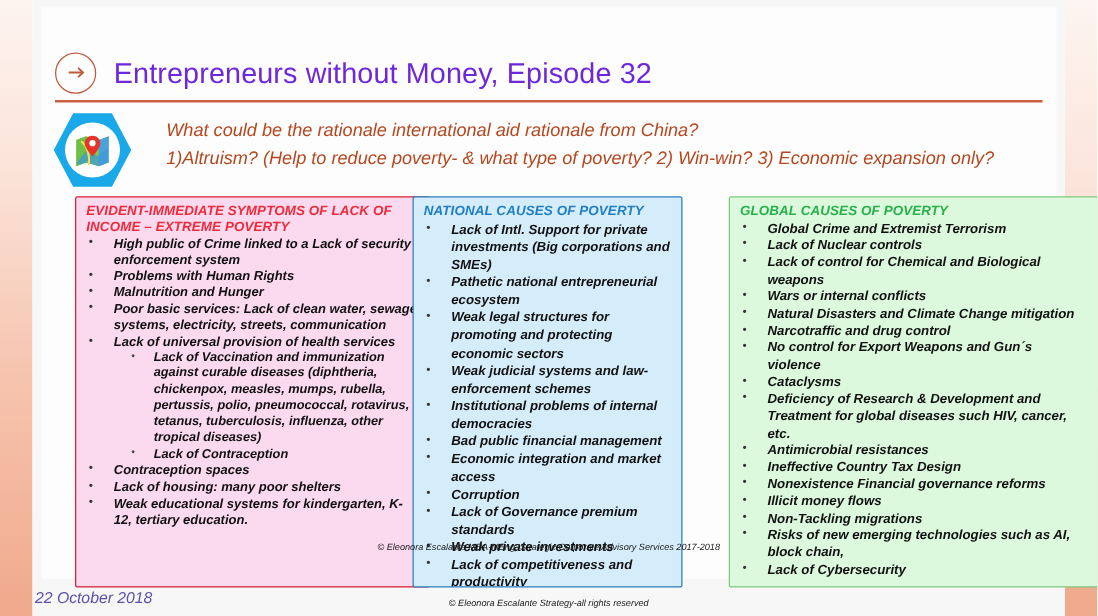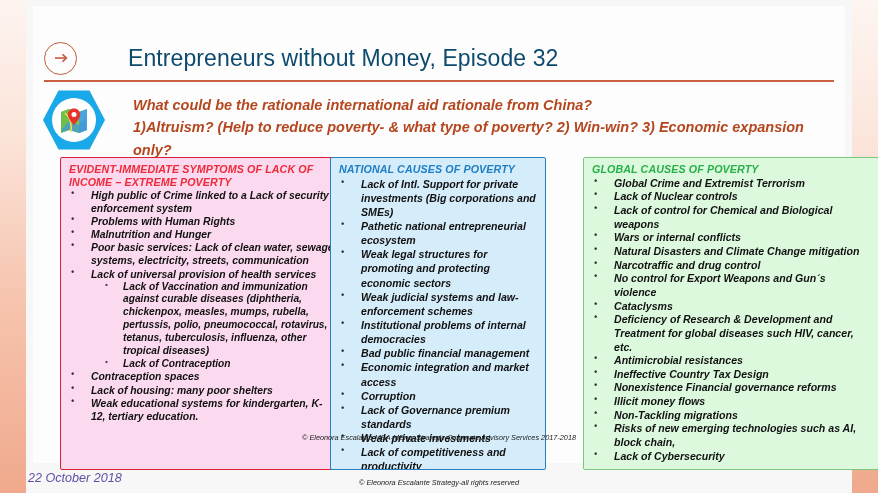--- a/index.html
+++ b/index.html
@@ -39,22 +39,22 @@
     display:flex;align-items:center;gap:14px;
   }
   .arrow-badge{
     width:31px;height:31px;border-radius:50%;
     border:1.6px solid #c05a3c;
     display:flex;align-items:center;justify-content:center;
     flex:0 0 auto;
   }
   .arrow-badge svg{display:block;}
   #title-text{
-    font-size:23px;color:#0c4a6e;letter-spacing:.1px;
-    white-space:nowrap;font-weight:400;margin-left:37px;
+    font-size:23px;color:#6d28d9;letter-spacing:.1px;
+    white-space:nowrap;font-weight:400;
   }
   #title-rule{
     position:absolute;left:44px;top:80px;width:790px;height:2px;
     background:#c9603f;
   }
 
   
   #question-band{
     position:absolute;left:33px;top:88px;width:812px;height:63px;
   }
@@ -68,21 +68,21 @@
   }
   .hex-disc{
     position:absolute;left:9px;top:8px;width:44px;height:44px;
     border-radius:50%;background:#ffffff;
   }
   .map-ico{
     position:absolute;left:16px;top:15px;width:30px;height:30px;
   }
   #question-text{
     position:absolute;left:100px;top:6px;width:700px;
-    color:#b5471f;font-style:italic;font-weight:bold;
+    color:#b5471f;font-style:italic;font-weight:normal;
     font-size:14.5px;line-height:1.55;
   }
   #question-text .q2{display:block;}
 
   
   .col{
     position:absolute;top:157px;bottom:23px;
     border-radius:2px;
     overflow:hidden;
     box-sizing:border-box;

